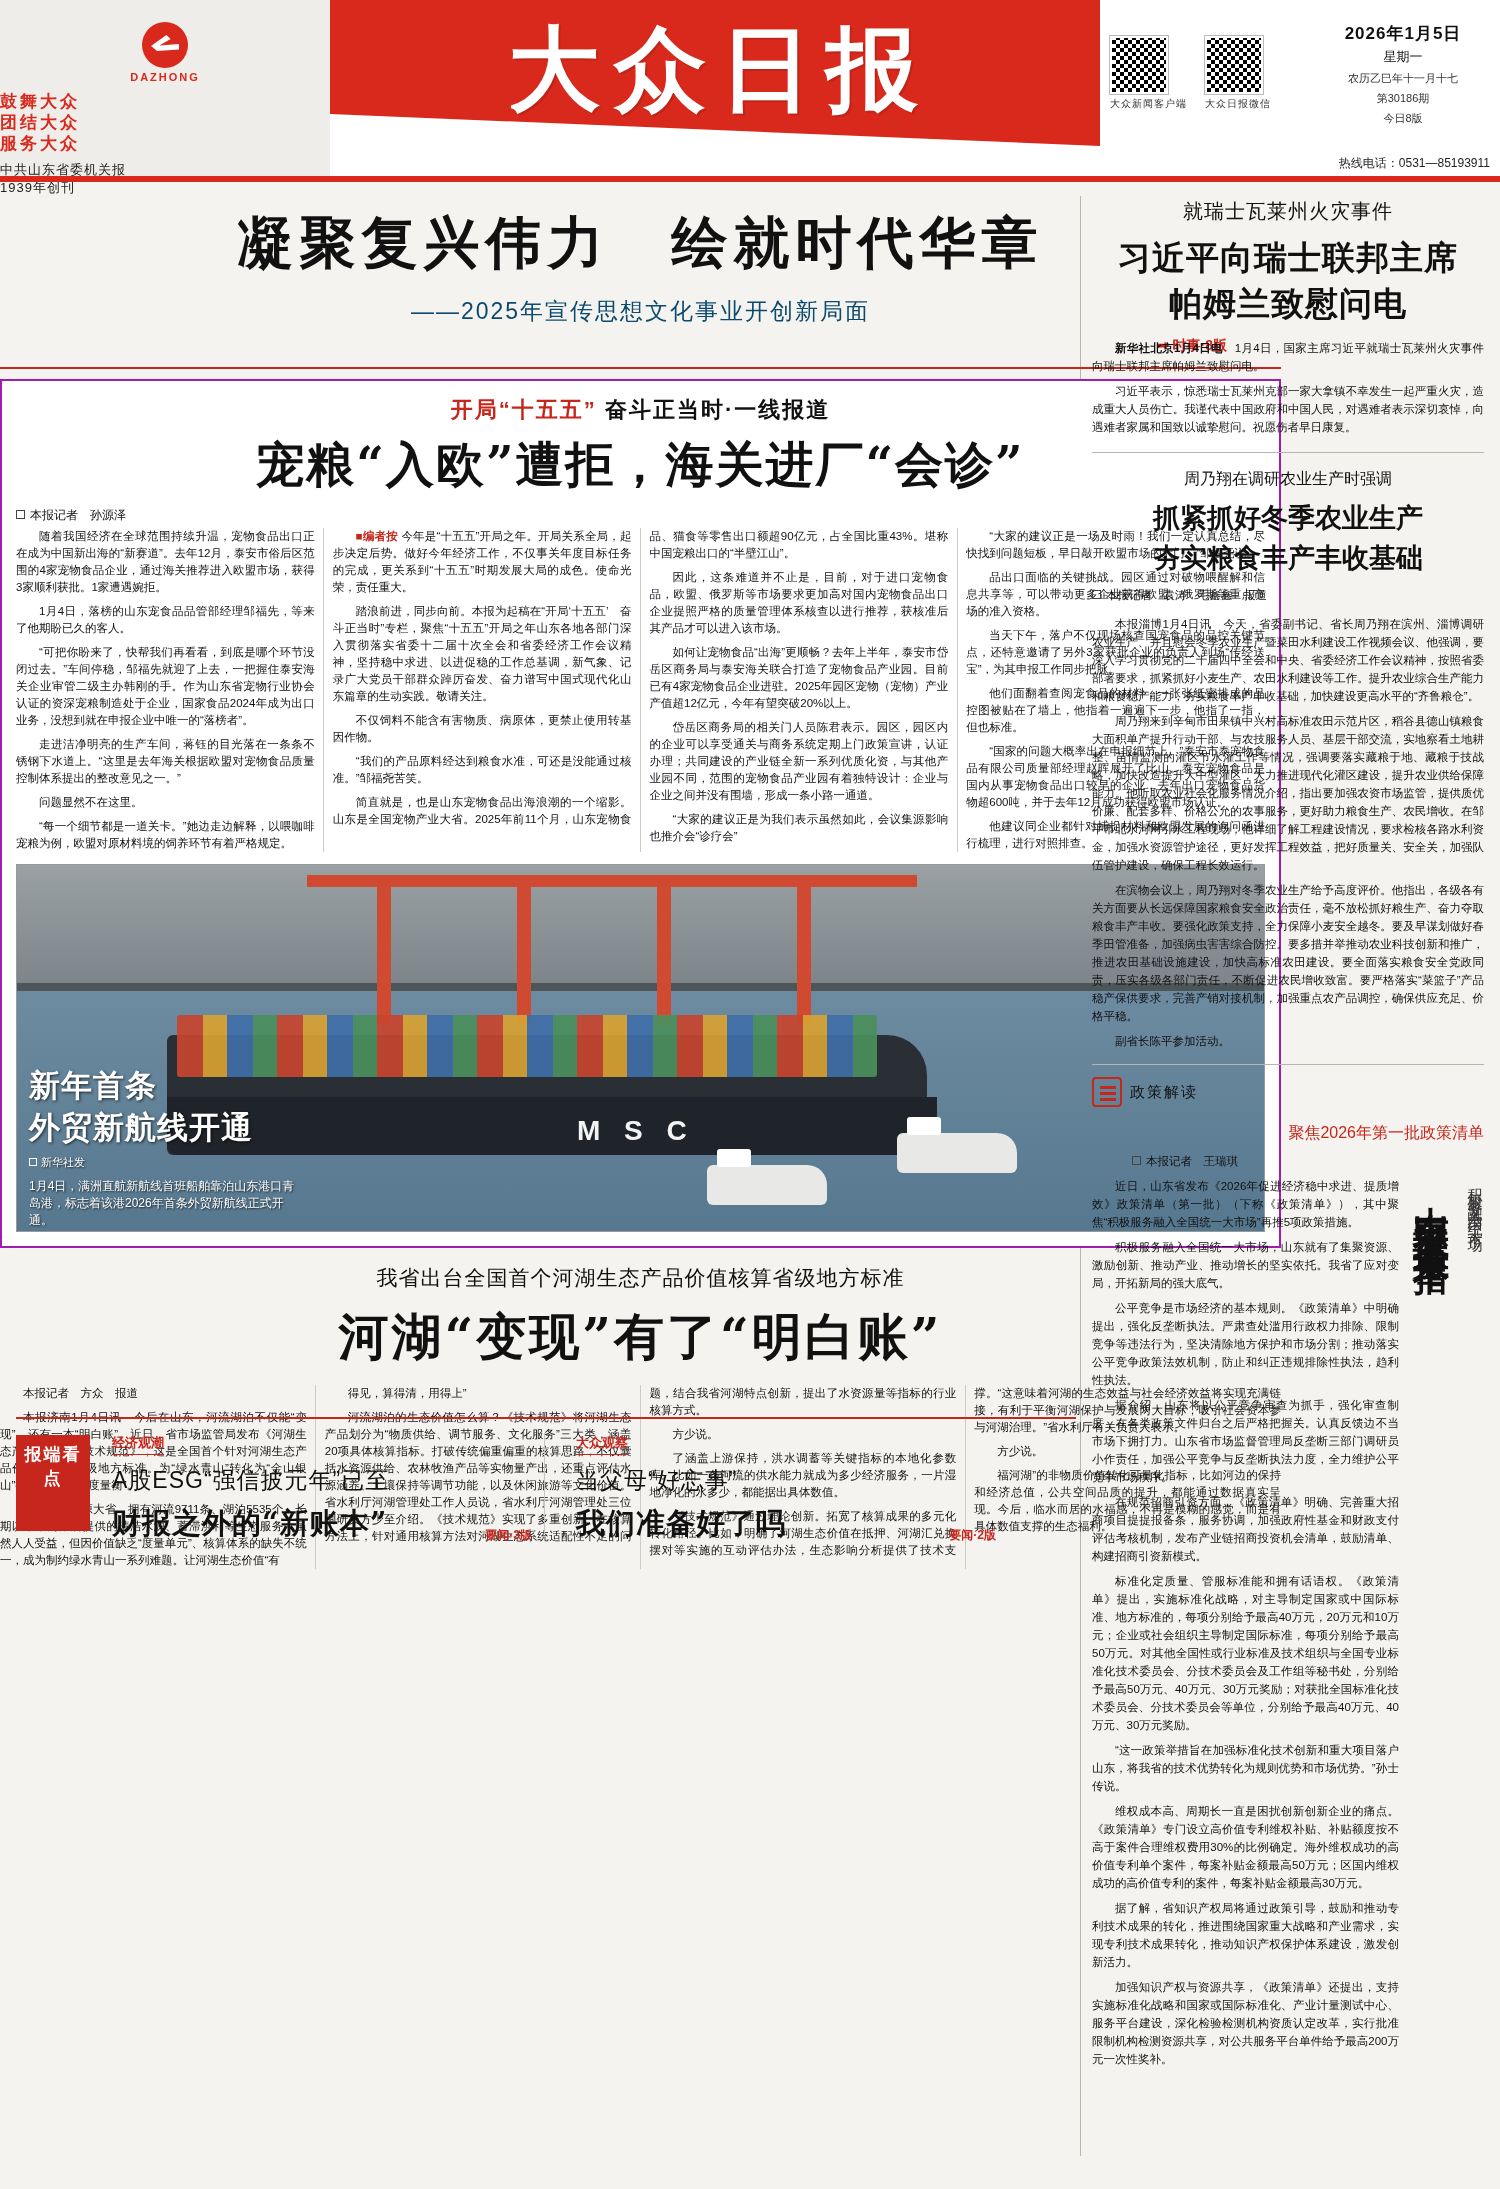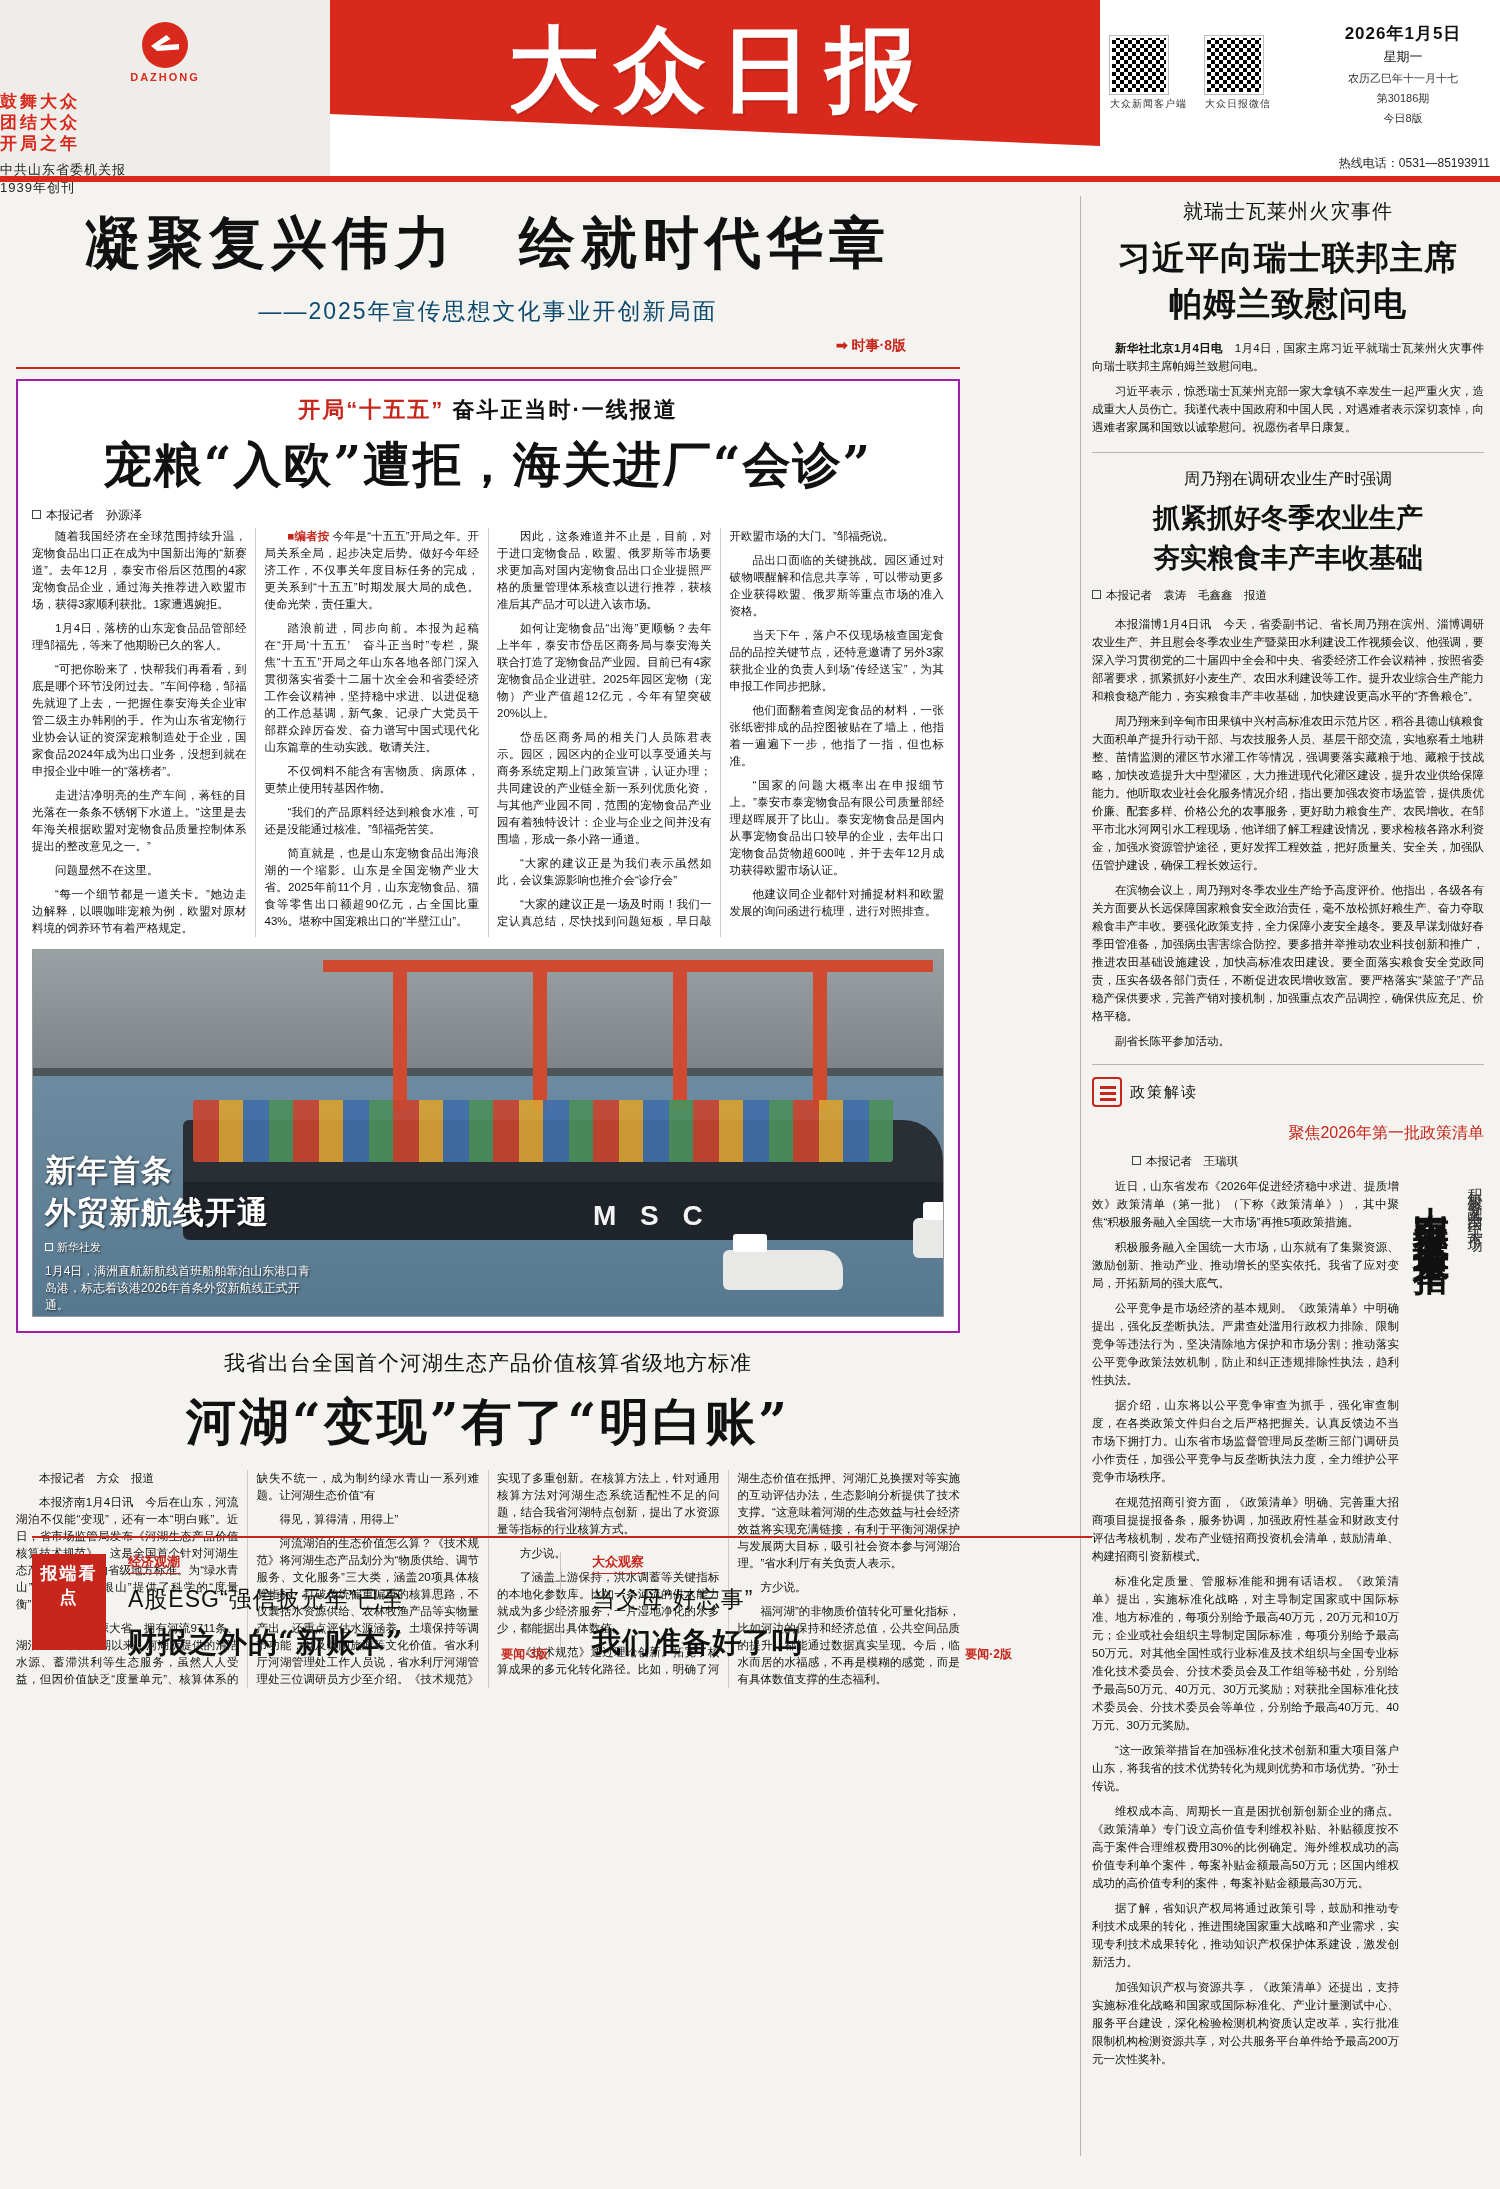--- a/index.html
+++ b/index.html
@@ -49,21 +49,21 @@
   .qr-lbl { font-size:10px; text-align:center; margin-top:3px; color:#333; letter-spacing:1px;}
   .date-box { position:absolute; right:12px; top:22px; width:170px; text-align:center; }
   .date-main { font-size:17px; font-weight:bold; letter-spacing:1px; }
   .date-sub { font-size:13px; margin-top:3px; }
   .date-small { font-size:11px; margin-top:4px; line-height:16px; color:#333; }
   .hotline { position:absolute; right:10px; bottom:10px; font-size:12px; color:#222; }
   .mh-rule { position:absolute; left:0; bottom:0; width:100%; height:6px; background:#d9291c; }
 
   
   .content { position:relative; width:1500px; height:2007px; padding:0 16px; }
-  .col-left { position:absolute; left:16px; top:8px; width:944px; }
+  .col-left { position:absolute; left:0; top:8px; width:1281px; }
   .col-right { position:absolute; left:1092px; top:8px; width:392px; }
   .vrule { position:absolute; left:1080px; top:14px; width:1px; height:1960px; background:#b9b4ac; }
 
   
   .lead { text-align:center; padding-top:16px; }
   .lead h1 {
     margin:0; font-family:"DejaVu Serif", serif; font-size:56px; letter-spacing:6px;
     font-weight:bold; color:#111;
   }
   .lead .sub { margin-top:14px; font-size:23px; letter-spacing:2px; color:#0c4a6e; }
@@ -167,21 +167,21 @@
 
   <div class="masthead">
     <div class="mh-left">
       <div class="logo-wrap">
         <div class="logo-mark"></div>
         <div class="logo-name">DAZHONG</div>
       </div>
       <div class="slogan">
         <div>鼓舞大众</div>
         <div>团结大众</div>
-        <div>开局之年</div>
+        <div>服务大众</div>
       </div>
       <div class="org">
         <div>中共山东省委机关报</div>
         <div>1939年创刊</div>
       </div>
     </div>
 
     <div class="mh-center">
       <div class="red-band"></div>
       <div class="mh-title">大众日报</div>

